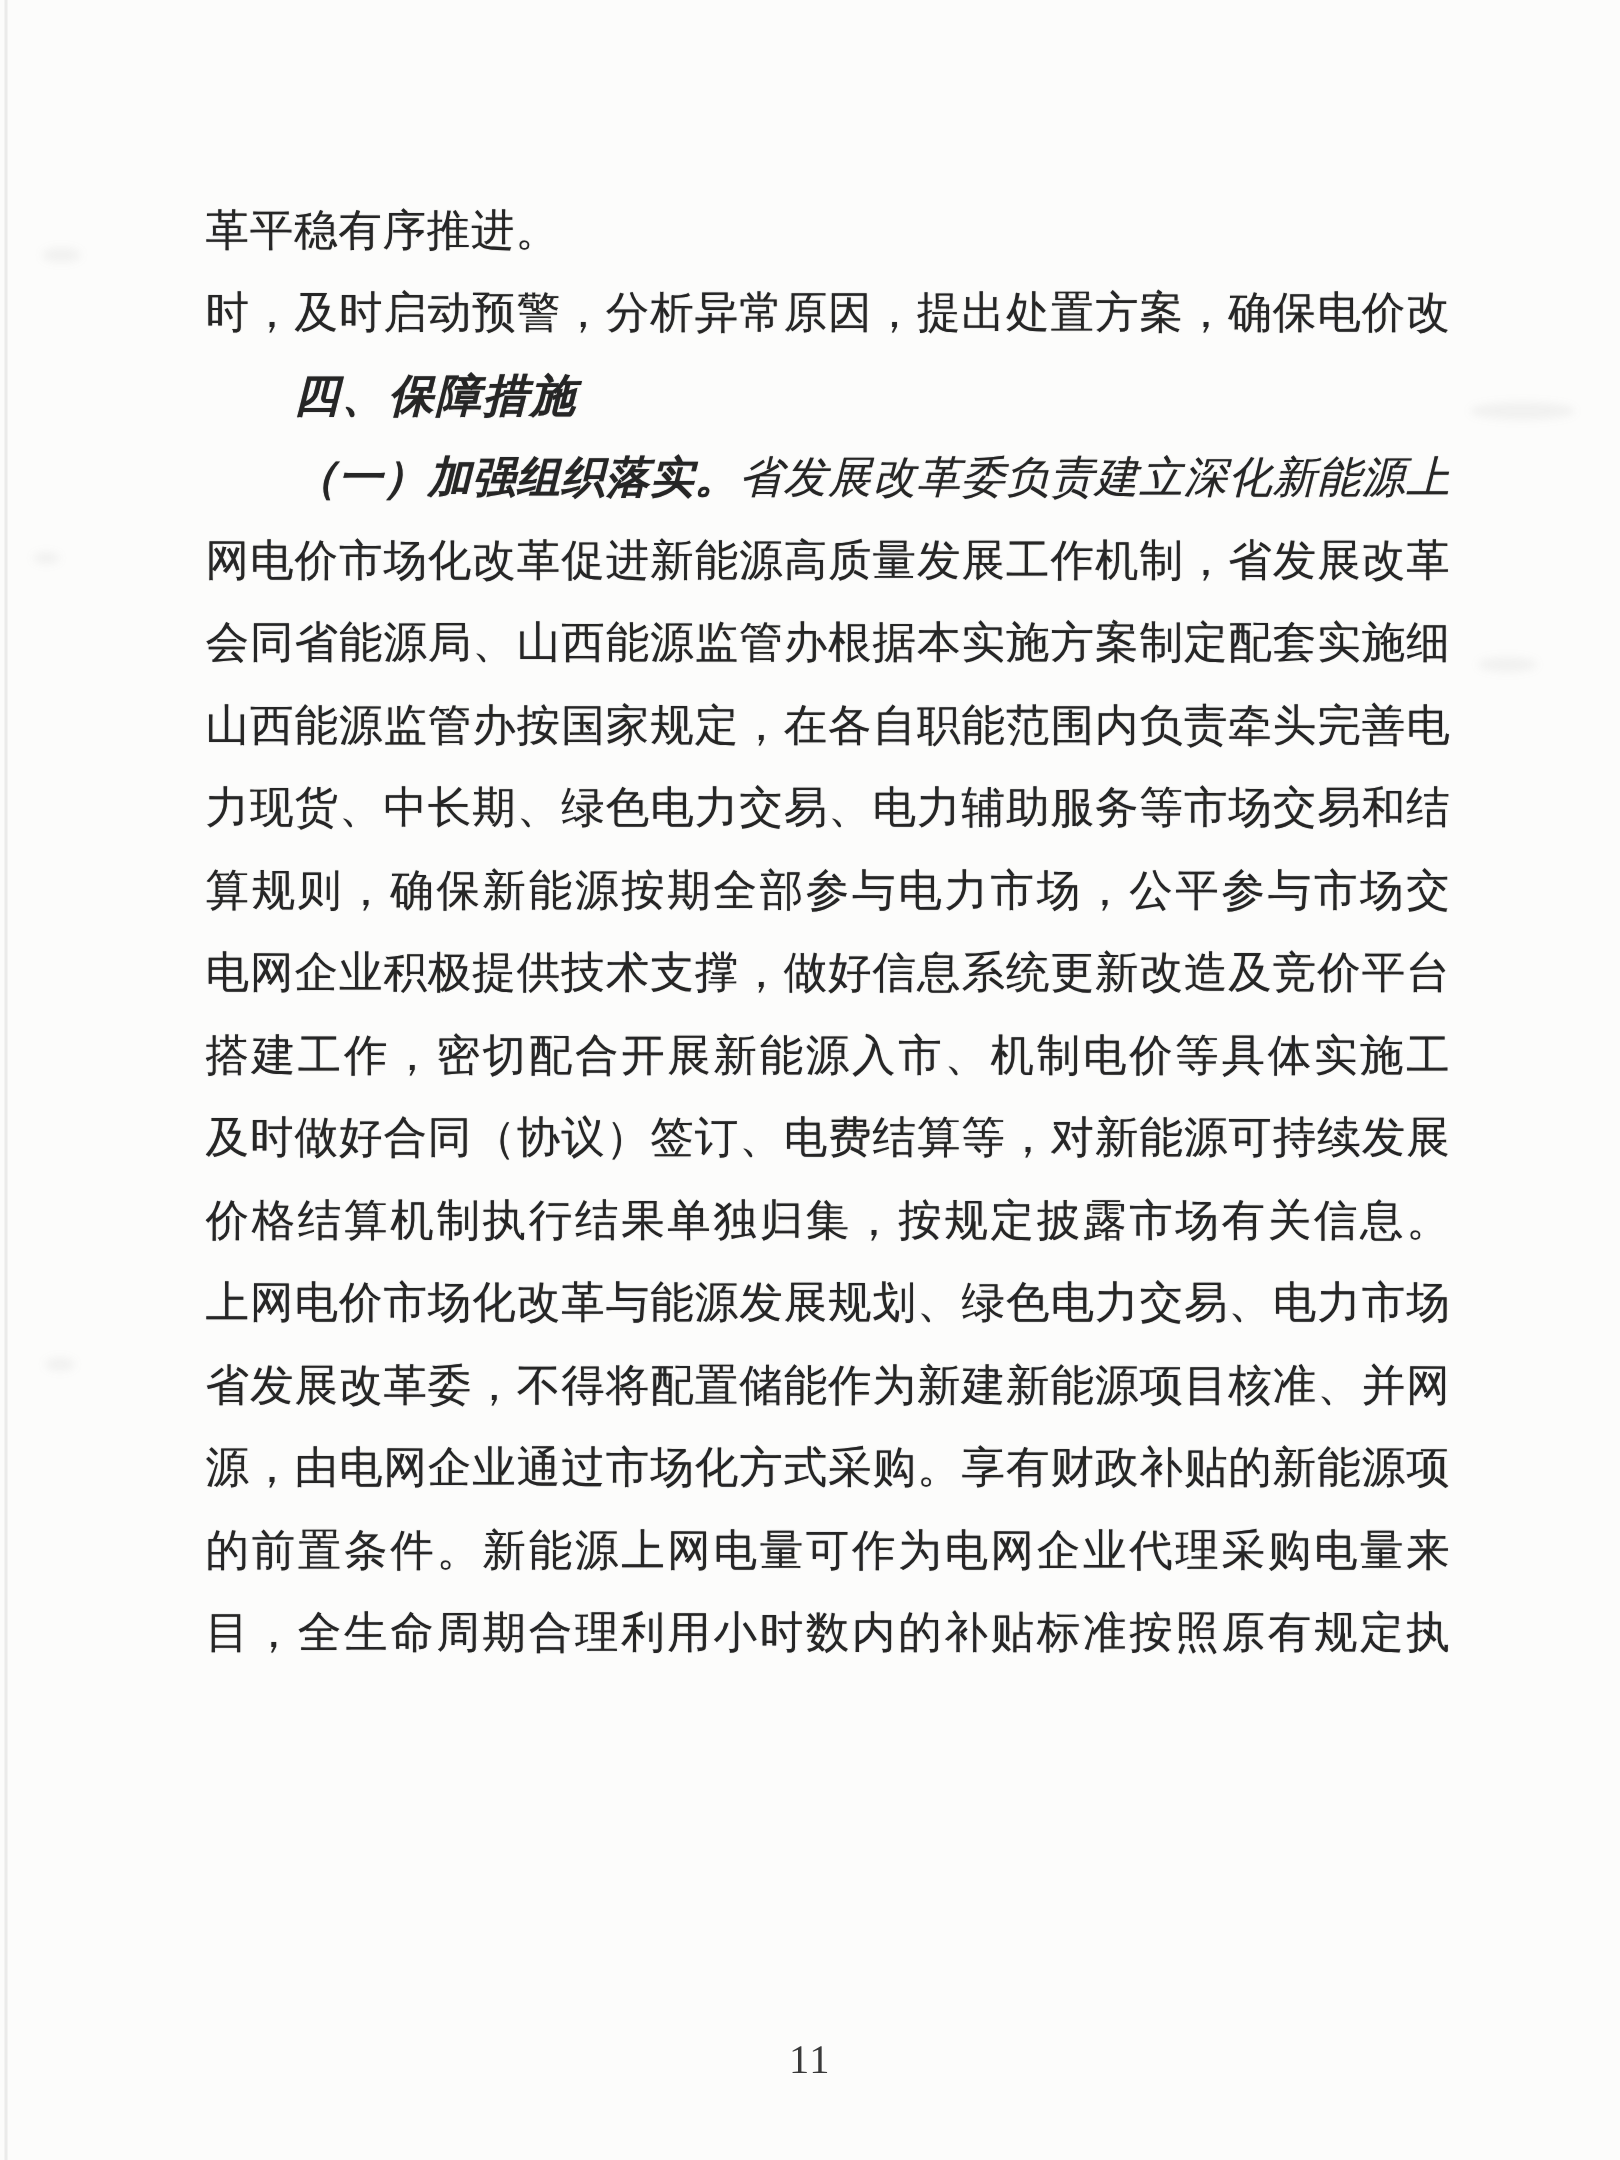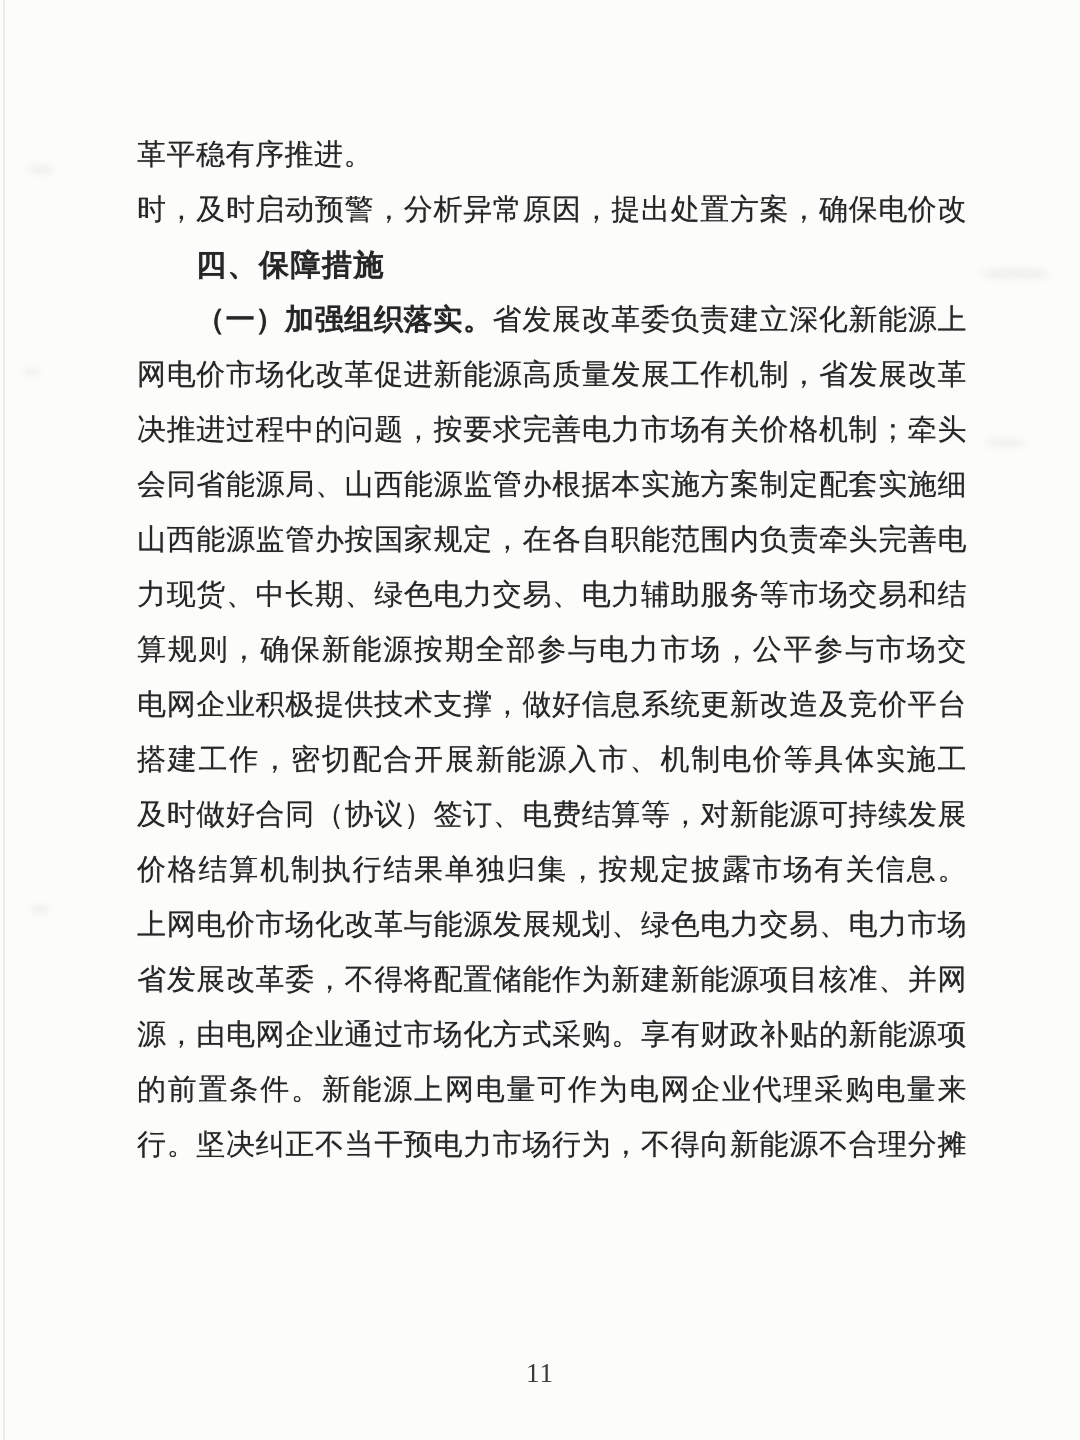--- a/index.html
+++ b/index.html
@@ -48,20 +48,21 @@
     white-space: normal;
     overflow: hidden;
     text-shadow: 0 0 0.7px rgba(45,45,45,0.55);
   }
   .line.justify {
     text-align: justify;
     text-align-last: justify;
   }
   .line.indent {
     text-indent: 59px;
+    font-style: italic;
   }
   .line.bold {
     font-weight: bold;
     font-size: 30px;
     letter-spacing: 1.5px;
   }
   .line b {
     font-weight: bold;
   }
   .page-number {
@@ -83,29 +84,28 @@
 <div class="smudge s3"></div>
 <div class="smudge s4"></div>
 <div class="smudge s5"></div>
 
 <div class="text-block">
     <div class="line">革平稳有序推进。</div>
     <div class="line justify">时，及时启动预警，分析异常原因，提出处置方案，确保电价改</div>
     <div class="line indent bold">四、保障措施</div>
     <div class="line justify indent"><b>（一）加强组织落实。</b>省发展改革委负责建立深化新能源上</div>
     <div class="line justify">网电价市场化改革促进新能源高质量发展工作机制，省发展改革委</div>
-    <div class="line justify">决推进过程中的问题，按要求完善电力市场有关价格机制；牵头</div>
     <div class="line justify">会同省能源局、山西能源监管办根据本实施方案制定配套实施细</div>
     <div class="line justify">山西能源监管办按国家规定，在各自职能范围内负责牵头完善电</div>
     <div class="line justify">力现货、中长期、绿色电力交易、电力辅助服务等市场交易和结</div>
     <div class="line justify">算规则，确保新能源按期全部参与电力市场，公平参与市场交易。</div>
     <div class="line justify">电网企业积极提供技术支撑，做好信息系统更新改造及竞价平台</div>
     <div class="line justify">搭建工作，密切配合开展新能源入市、机制电价等具体实施工作，</div>
     <div class="line justify">及时做好合同（协议）签订、电费结算等，对新能源可持续发展</div>
     <div class="line justify">价格结算机制执行结果单独归集，按规定披露市场有关信息。</div>
     <div class="line justify">上网电价市场化改革与能源发展规划、绿色电力交易、电力市场</div>
     <div class="line justify">省发展改革委，不得将配置储能作为新建新能源项目核准、并网等</div>
     <div class="line justify">源，由电网企业通过市场化方式采购。享有财政补贴的新能源项</div>
     <div class="line justify">的前置条件。新能源上网电量可作为电网企业代理采购电量来</div>
-    <div class="line justify">行。坚决纠正不当干预电力市场行为，不得向新能源不合理分摊</div>
+    <div class="line justify">目，全生命周期合理利用小时数内的补贴标准按照原有规定执</div>
   </div>
 
 <div class="page-number">11</div>
 
 </body></html>

